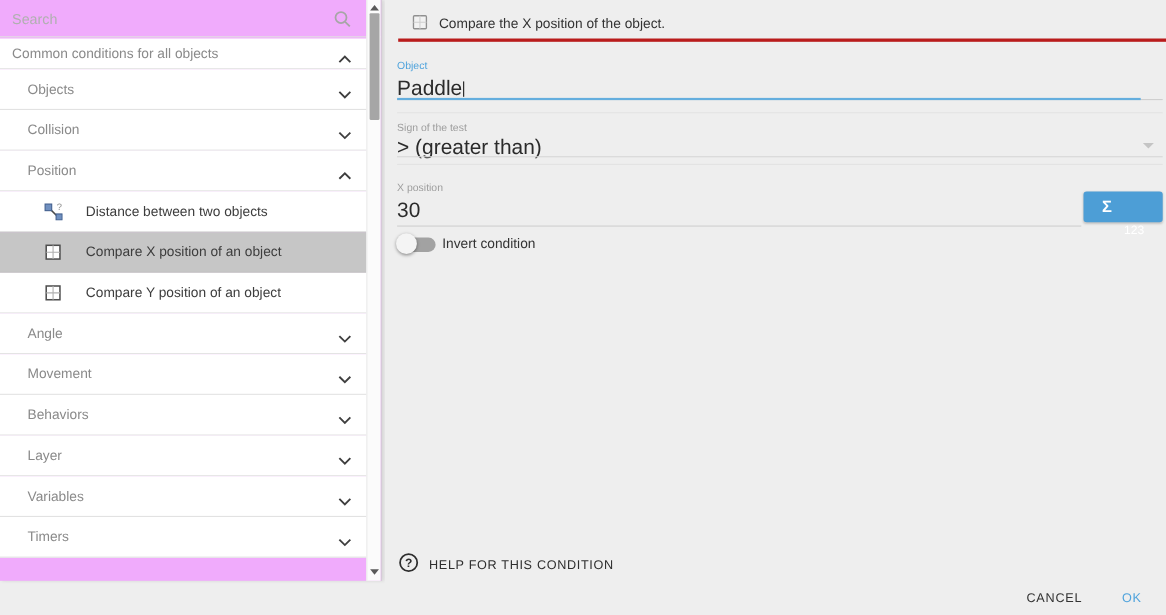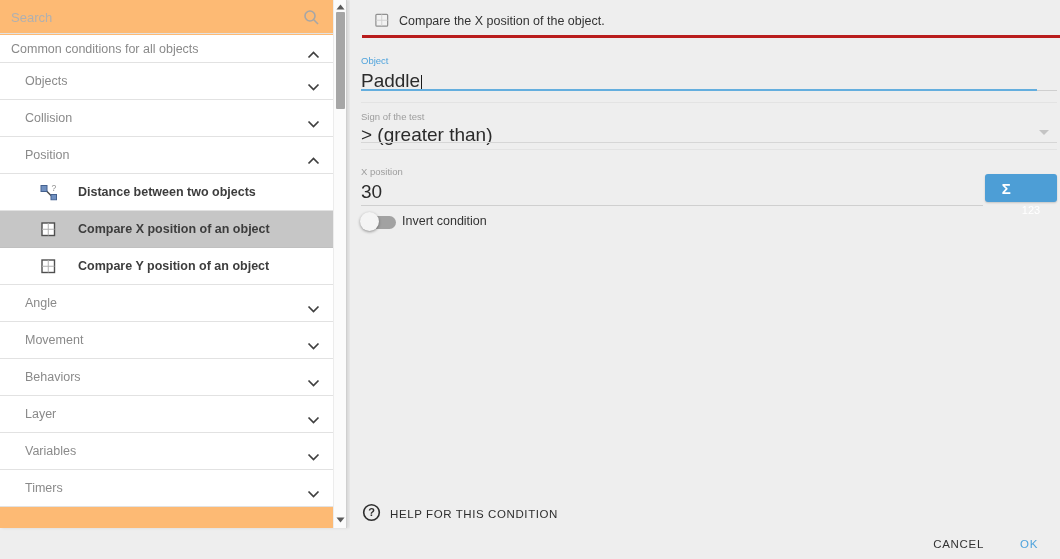--- a/index.html
+++ b/index.html
@@ -1,37 +1,37 @@
 <!DOCTYPE html>
 <html><head>
 <meta charset="utf-8">
 <style>
   * { margin:0; padding:0; box-sizing:border-box; }
   html,body { width:1060px; height:559px; }
   body { font-family:"Liberation Sans", sans-serif; background:#eeeeee; overflow:hidden; }
   .app { position:relative; width:1060px; height:559px; background:#eeeeee; }
 
   
-  .sidebar { position:absolute; left:0; top:0; width:347px; height:528px; background:#fdba74;
+  .sidebar { position:absolute; left:0; top:0; width:347px; height:528px; background:#f0abfc;
              border-right:1px solid #cfcfcf; box-shadow:2px 0 3px rgba(0,0,0,0.10); }
   .search-row { position:relative; height:34px; border-bottom:1px solid #e2e2e2; }
   .search-input { position:absolute; left:11px; top:5px; width:280px; height:24px; border:none; outline:none;
                   font-family:"Liberation Sans", sans-serif; font-size:13px; color:#333; background:transparent; }
   .search-input::placeholder { color:#b0b0b0; opacity:1; }
   .search-icon { position:absolute; right:26px; top:9px; width:17px; height:17px; }
 
   .rows { position:absolute; left:0; top:35px; width:334px; }
   .row { position:relative; width:334px; border-bottom:1px solid #e2e2e2; background:#fff; cursor:pointer; }
   .row.cat-root { height:28px; }
   .row.cat { height:37px; }
   .row.item { height:37px; }
   .row .lbl { position:absolute; top:50%; transform:translateY(-50%); font-size:12.5px; white-space:nowrap; }
   .row.cat-root .lbl { left:11px; color:#8a8a8a; }
   .row.cat .lbl { left:25px; color:#8a8a8a; }
-  .row.item .lbl { left:78px; color:#3d3d3d;font-weight:bold; }
+  .row.item .lbl { left:78px; color:#3d3d3d; }
   .row .chev { position:absolute; right:14px; top:50%; transform:translateY(-50%); width:13px; height:8px; }
   .row .licon { position:absolute; left:40px; top:50%; transform:translateY(-50%); width:17px; height:17px; }
   .row.selected { background:#c6c6c6; border-bottom:1px solid #c0c0c0;padding-left:16px; }
 
   
   .scrollbar { position:absolute; right:0; top:0; width:13px; height:528px; background:#fbfbfb; border-left:1px solid #ececec; }
   .sb-thumb { position:absolute; left:2px; top:12px; width:9px; height:97px; background:#a6a6a6; border-radius:1px; }
   .sb-arrow { position:absolute; left:0; width:13px; height:12px; display:flex; align-items:center; justify-content:center; }
   .sb-up { top:1px; } .sb-down { top:514px; }
 

